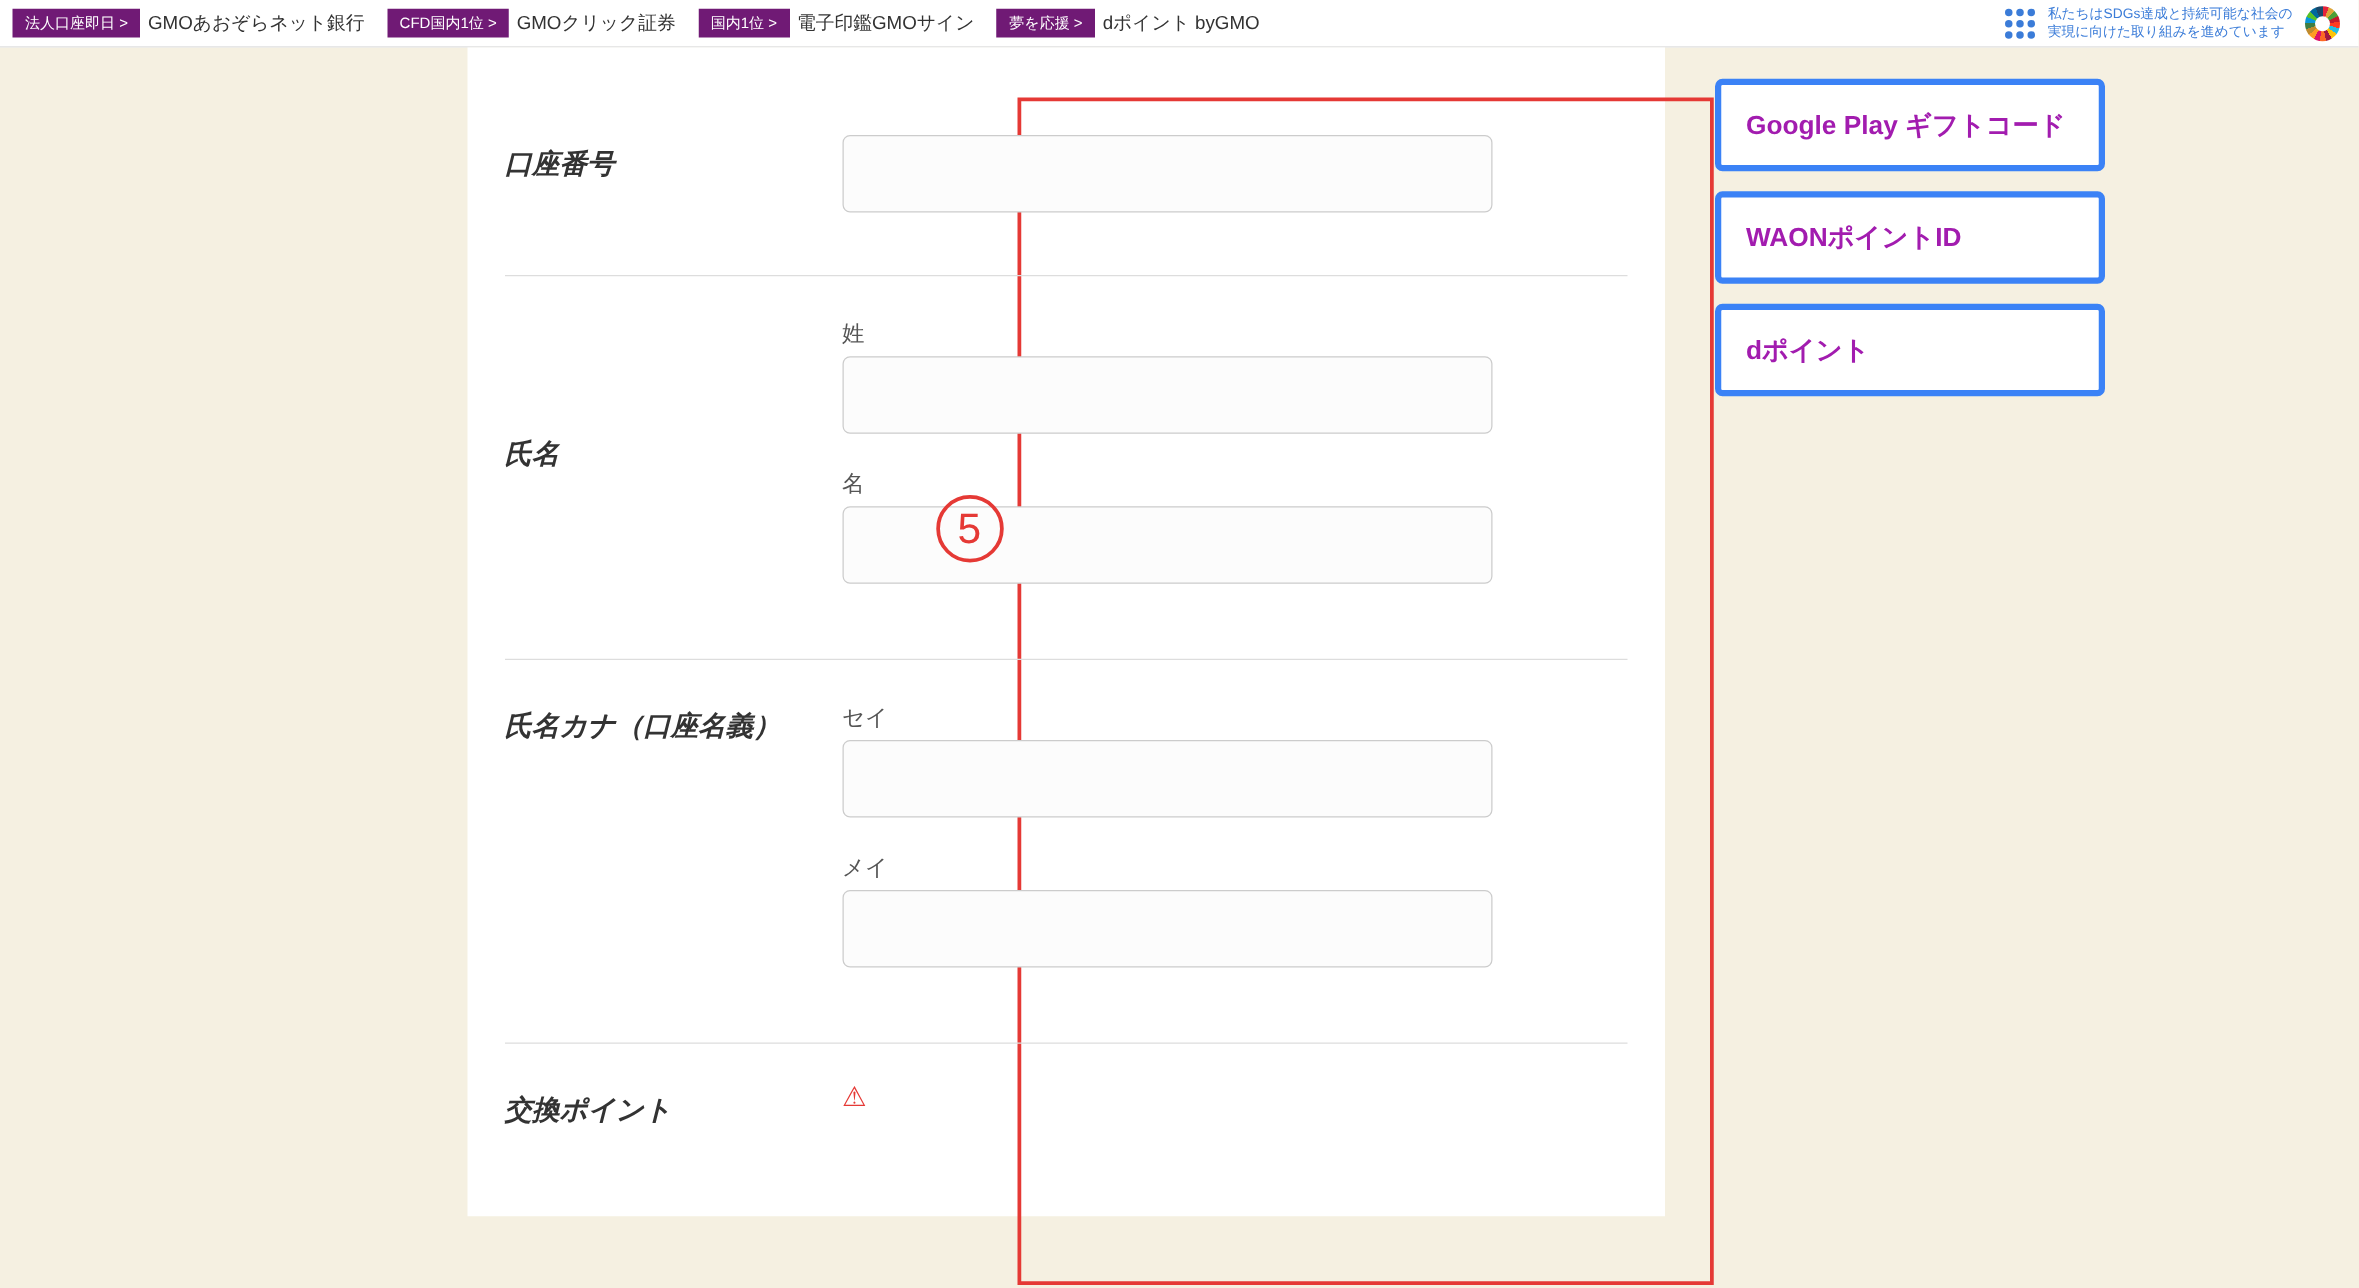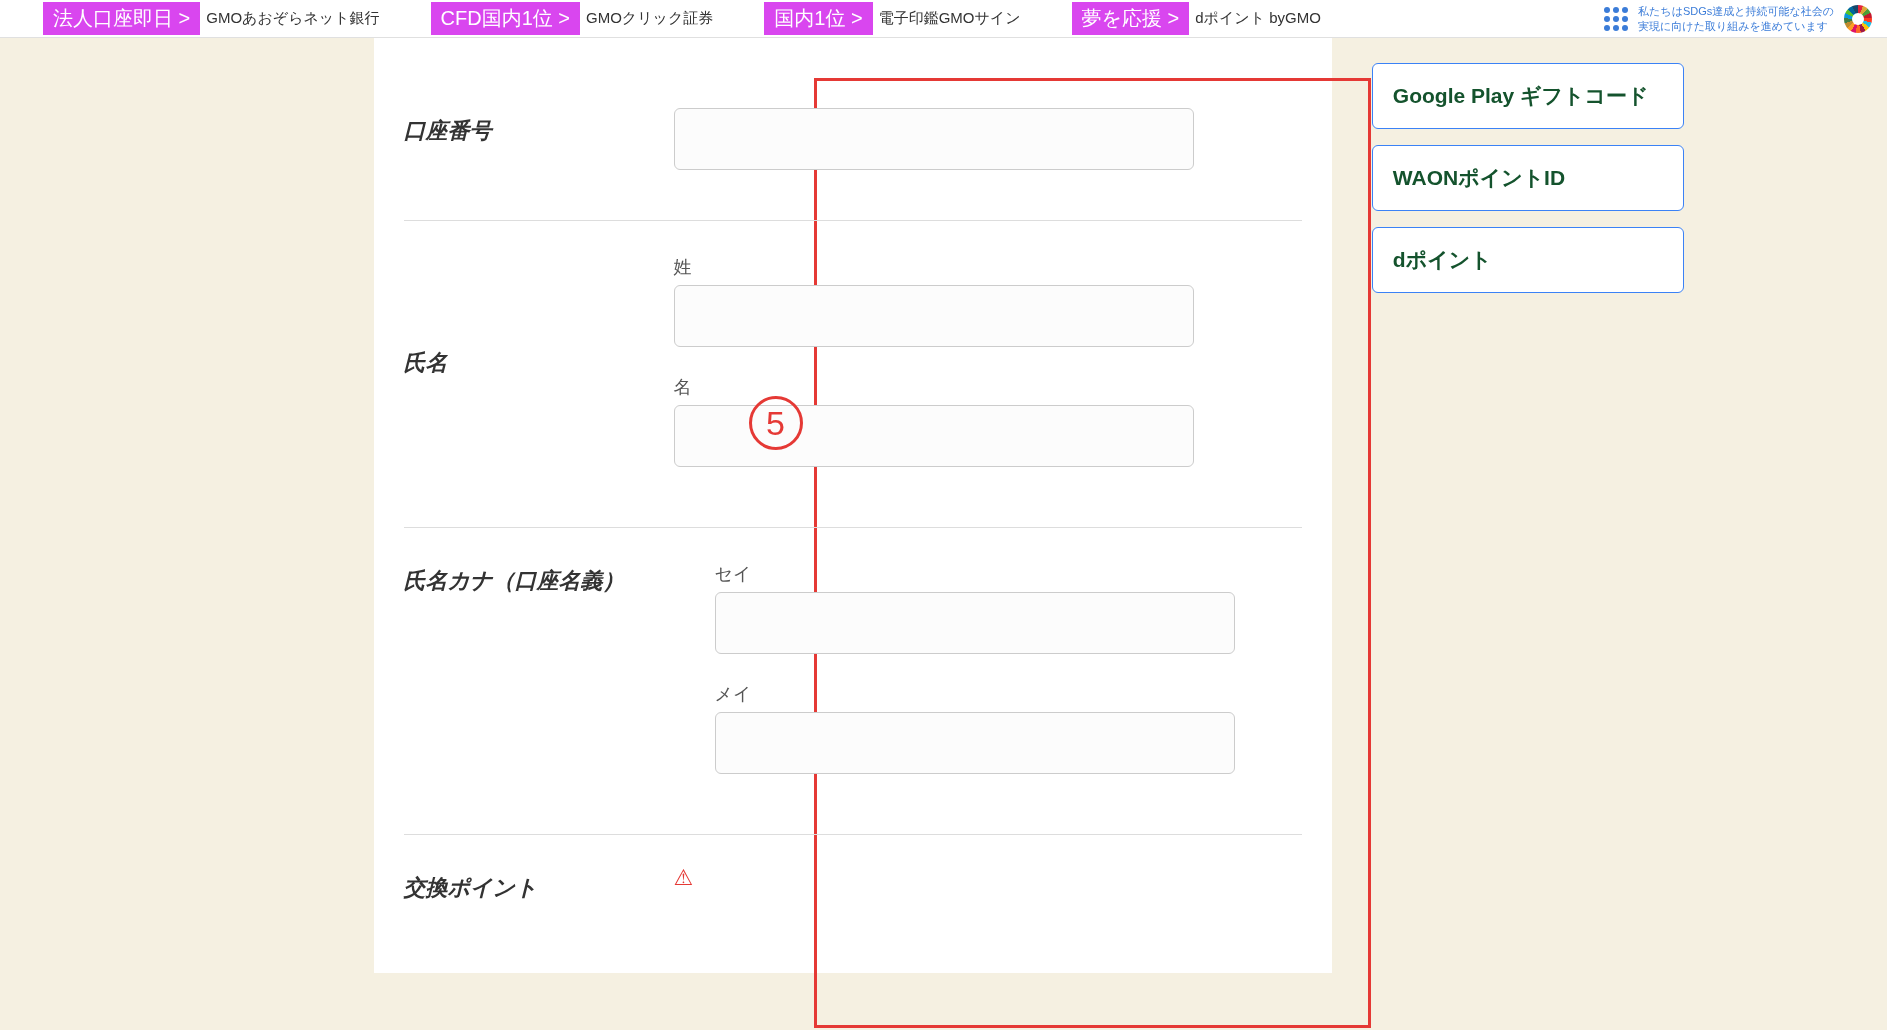--- a/index.html
+++ b/index.html
@@ -20,26 +20,25 @@
       background: #fff;
       border-bottom: 1px solid #e0e0e0;
       height: 38px;
       display: flex;
       align-items: center;
       padding: 0 10px;
       font-size: 15px;
       position: relative;
     }
     .tag {
-      background: #d946ef;
+      background: #701a75;
       color: #fff;
       padding: 3px 10px;
-      font-size: 20px;
+      font-size: 12px;
       margin-right: 6px;
-      margin-left: 33px;
     }
     .top-link {
       color: #333;
       margin-right: 18px;
     }
     .top-right {
       position: absolute;
       right: 15px;
       display: flex;
       align-items: center;
@@ -191,27 +190,27 @@
       align-items: center;
       gap: 6px;
     }
     .warn-icon {
       font-size: 22px;
     }
     
     
     .side-card {
       background: #fff;
-      border: 1px solid #3b82f6;
+      border: 5px solid #3b82f6;
       border-radius: 6px;
       padding: 18px 20px;
       margin-bottom: 16px;
       font-size: 21px;
       font-weight: bold;
-      color: #14532d;
+      color: #a21caf;
       cursor: pointer;
     }
   </style>
 </head>
 <body>
 
 <div class="top-bar">
   <span class="tag">法人口座即日 &gt;</span>
   <span class="top-link">GMOあおぞらネット銀行</span>
   <span class="tag">CFD国内1位 &gt;</span>
@@ -257,21 +256,21 @@
         <div class="row-label">氏名</div>
         <div class="row-fields">
           <div class="sub-label">姓</div>
           <input type="text" class="text-input" style="">
           <div class="sub-label mt">名</div>
           <input type="text" class="text-input" style="">
         </div>
         <div class="step-number">5</div>
       </div>
 
-      <div class="form-row" style="padding-bottom:60px;gap:41px;">
+      <div class="form-row" style="padding-bottom:60px;">
         <div class="row-label">氏名カナ（口座名義）</div>
         <div class="row-fields">
           <div class="sub-label">セイ</div>
           <input type="text" class="text-input" style="">
           <div class="sub-label mt">メイ</div>
           <input type="text" class="text-input" style="">
         </div>
       </div>
 
       <div class="error-row">

